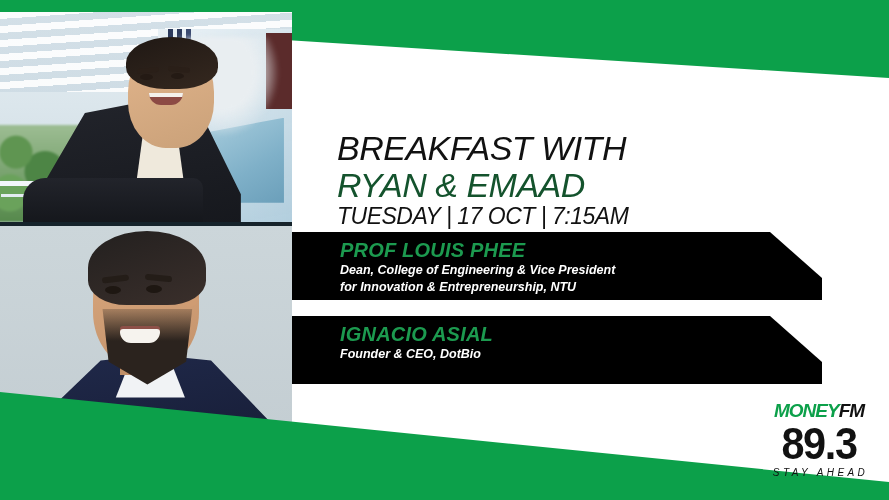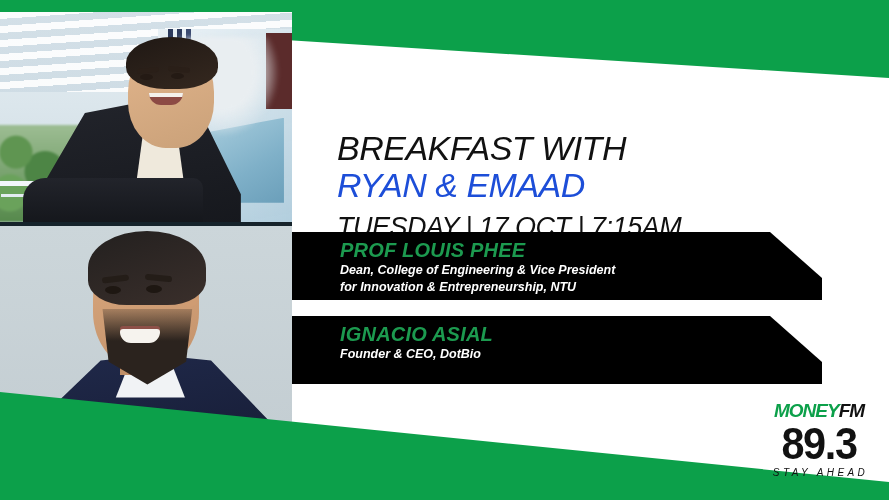--- a/index.html
+++ b/index.html
@@ -234,25 +234,25 @@
     line-height: 1.0;
     white-space: nowrap;
   }
   #hl-breakfast {
     font-size: 34px;
     color: #111111;
     margin-bottom: 3px;
   }
   #hl-hosts {
     font-size: 34px;
-    color: #1d4ed8;
-    margin-bottom: 12px;
+    color: #14532d;
+    margin-bottom: 3px;
   }
   #hl-when {
-    font-size: 27px;
+    font-size: 23px;
     color: #111111;
   }
 
   
   .speaker-bar {
     position: absolute;
     left: 292px;
     width: 530px;
     background: #000000;
     clip-path: polygon(0 0, 478px 0, 530px 46px, 530px 100%, 0 100%);

